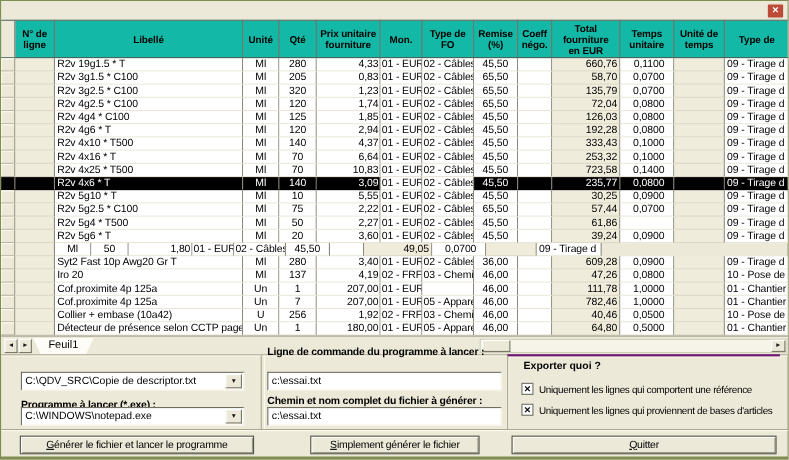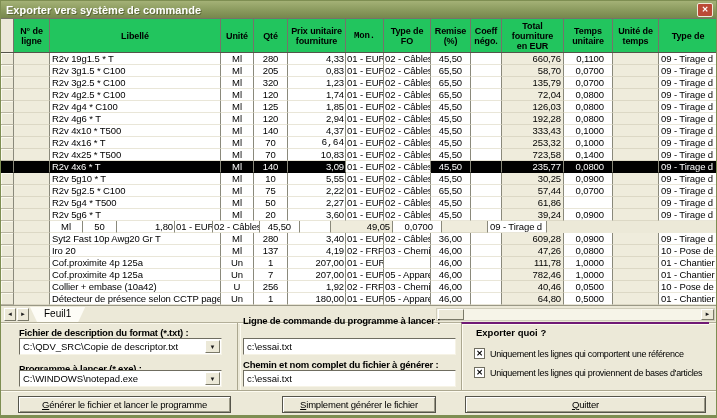--- a/index.html
+++ b/index.html
@@ -9,21 +9,21 @@
   
   .titlebar{position:absolute;top:0;left:0;right:0;height:17px;
     background:linear-gradient(180deg,#a4b176 0%,#8a9a5e 55%,#77874c 100%);
     display:flex;align-items:center;padding-left:5px;box-sizing:border-box;}
   .title{color:#fff;font-size:11px;font-weight:bold;text-shadow:1px 1px 0 rgba(60,70,30,.55);white-space:nowrap;}
   .closebtn{position:absolute;right:3px;top:2px;width:14px;height:12px;background:#bb4a36;
     border:1px solid #ede9da;border-radius:2px;color:#fff;font-size:8px;line-height:11px;
     text-align:center;font-weight:bold;cursor:default;}
   
   .grid{position:absolute;top:17px;left:0;width:717px;}
-  .ghead{display:flex;height:35px;background:#22c55e;border-bottom:1px solid #55544a;box-sizing:border-box;}
+  .ghead{display:flex;height:35px;background:#14b8a6;border-bottom:1px solid #55544a;box-sizing:border-box;}
   .hstub{width:13px;box-sizing:border-box;border-top:1px solid #75746a;border-right:1px solid #75746a;background:#ece9d8;}
   .hcell{box-sizing:border-box;border-top:1px solid #75746a;border-right:1px solid #75746a;
     display:flex;align-items:center;justify-content:center;text-align:center;
     font-size:9px;font-weight:bold;line-height:10px;white-space:pre-line;letter-spacing:-0.1px;color:#000;}
   .grow{display:flex;height:12px;}
   .rowsel{width:13px;box-sizing:border-box;background:#ece9d8;border-right:1px solid #8a897b;
     border-bottom:1px solid #b9b5a2;box-shadow:inset 1px 1px 0 #fbf9ee;}
   .cell{box-sizing:border-box;border-right:1px solid #8a897b;border-bottom:1px solid #e9e6d8;
     font-size:9.5px;line-height:11px;white-space:nowrap;overflow:hidden;padding:0 2px;color:#000;letter-spacing:-0.1px;}
   .bg-white{background:#fff;}
@@ -76,36 +76,33 @@
   .pushbtn{position:absolute;top:395px;height:17px;background:#ece9d8;border:1px solid #55544a;
     box-shadow:inset 1px 1px 0 #fff,inset -1px -1px 0 #9a9886;
     font-size:9.5px;color:#000;text-align:center;line-height:14px;padding:0;box-sizing:border-box;
     font-family:"Liberation Sans",sans-serif;white-space:nowrap;overflow:hidden;letter-spacing:-0.2px;}
 </style>
 </head>
 <body>
 
 <div class="win">
 
-  <div class="titlebar">
-    <span class="title">Exporter vers système de commande</span>
-  </div>
   <div class="closebtn">✕</div>
 
   <div class="grid">
     <div class="ghead" id="grid-header">
       <div class="hstub"></div>
     <div class="hcell" style="width: 36px;">N° de
 ligne</div>
         <div class="hcell" style="width: 171px;">Libellé</div>
         <div class="hcell" style="width: 33px;">Unité</div>
         <div class="hcell" style="width: 34px;">Qté</div>
         <div class="hcell" style="width: 58px;">Prix unitaire
 fourniture</div>
-        <div class="hcell" style="width: 38px; font-family: Liberation Mono, monospace;">Mon.</div>
+        <div class="hcell" style="width: 38px;">Mon.</div>
         <div class="hcell" style="width: 47px;">Type de
 FO</div>
         <div class="hcell" style="width: 40px;">Remise
 (%)</div>
         <div class="hcell" style="width: 31px;">Coeff
 négo.</div>
         <div class="hcell" style="width: 62px;">Total
 fourniture
 en EUR</div>
         <div class="hcell" style="width: 49px;">Temps
@@ -226,21 +223,21 @@
           <div class="cell al-right bg-white k-temps" style="width: 49px;">0,1000</div>
           <div class="cell al-left bg-beige k-unite_temps" style="width: 46px;"></div>
           <div class="cell al-left bg-white k-type_de" style="width: 59px;">09 - Tirage d</div>
         </div>
         <div class="grow">
           <div class="rowsel"></div>
           <div class="cell al-center bg-beige k-num" style="width: 36px;"></div>
           <div class="cell al-left bg-white k-libelle" style="width: 171px;">R2v 4x16 * T</div>
           <div class="cell al-center bg-white k-unite" style="width: 33px;">Ml</div>
           <div class="cell al-center bg-white k-qte" style="width: 34px;">70</div>
-          <div class="cell al-right bg-white k-prix" style="width: 58px; font-family: Liberation Mono, monospace;">6,64</div>
+          <div class="cell al-right bg-white k-prix" style="width: 58px;">6,64</div>
           <div class="cell al-left bg-white k-mon noinvert" style="width: 38px;">01 - EUR</div>
           <div class="cell al-left bg-white k-type_fo noinvert" style="width: 47px;">02 - Câbles</div>
           <div class="cell al-right bg-white k-remise" style="width: 40px;">45,50</div>
           <div class="cell al-left bg-white k-coeff" style="width: 31px;"></div>
           <div class="cell al-right bg-beige k-total" style="width: 62px;">253,32</div>
           <div class="cell al-right bg-white k-temps" style="width: 49px;">0,1000</div>
           <div class="cell al-left bg-beige k-unite_temps" style="width: 46px;"></div>
           <div class="cell al-left bg-white k-type_de" style="width: 59px;">09 - Tirage d</div>
         </div>
         <div class="grow">
@@ -461,21 +458,20 @@
     </div>
     <div class="hscroll">
       <div class="hthumb"></div>
       <button class="hsarrow">►</button>
     </div>
   </div>
 
   <div class="formarea"></div>
   <div class="vdiv" style="left:236px;top:322px;height:67px;"></div>
 
-  <div class="flabel" style="left:18px;top:326px;">Fichier de description du format (*.txt) :</div>
   <div class="sunken" style="left:18px;top:337px;width:203px;">
     <span class="txt" style="margin-right:16px;">C:\QDV_SRC\Copie de descriptor.txt</span>
     <button class="drop">▼</button>
   </div>
 
   <div class="flabel" style="left:18px;top:362px;">Programme à lancer (*.exe) :</div>
   <div class="sunken" style="left:18px;top:369px;width:203px;">
     <span class="txt" style="margin-right:16px;">C:\WINDOWS\notepad.exe</span>
     <button class="drop">▼</button>
   </div>

